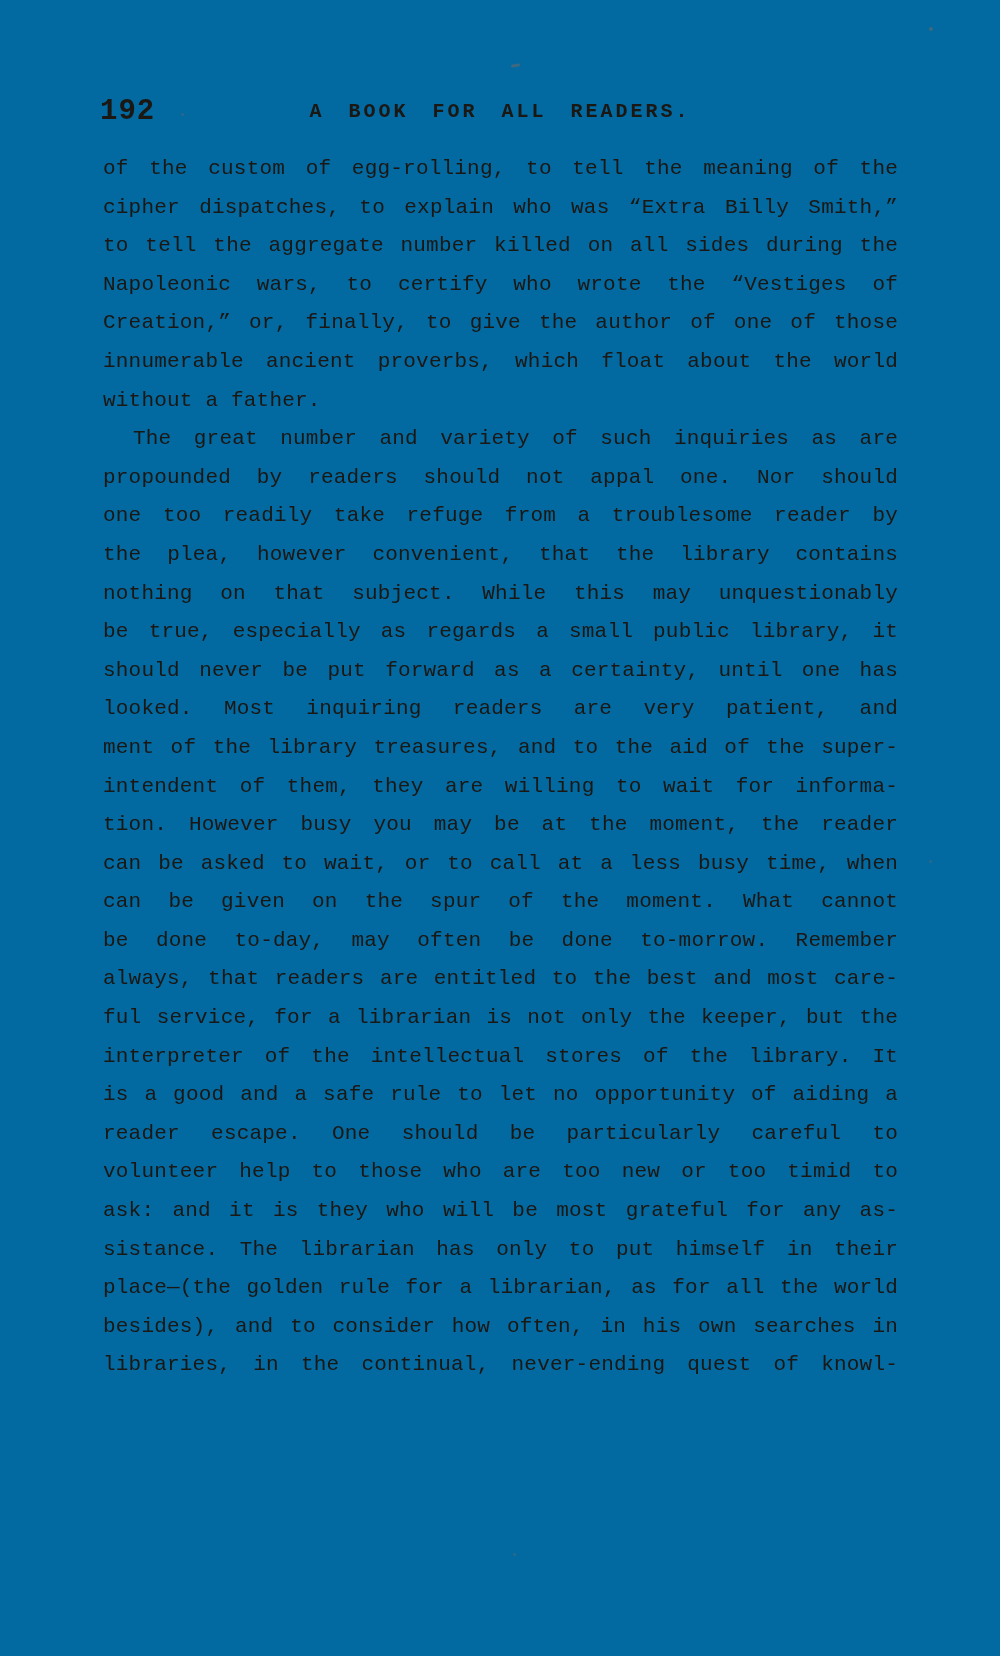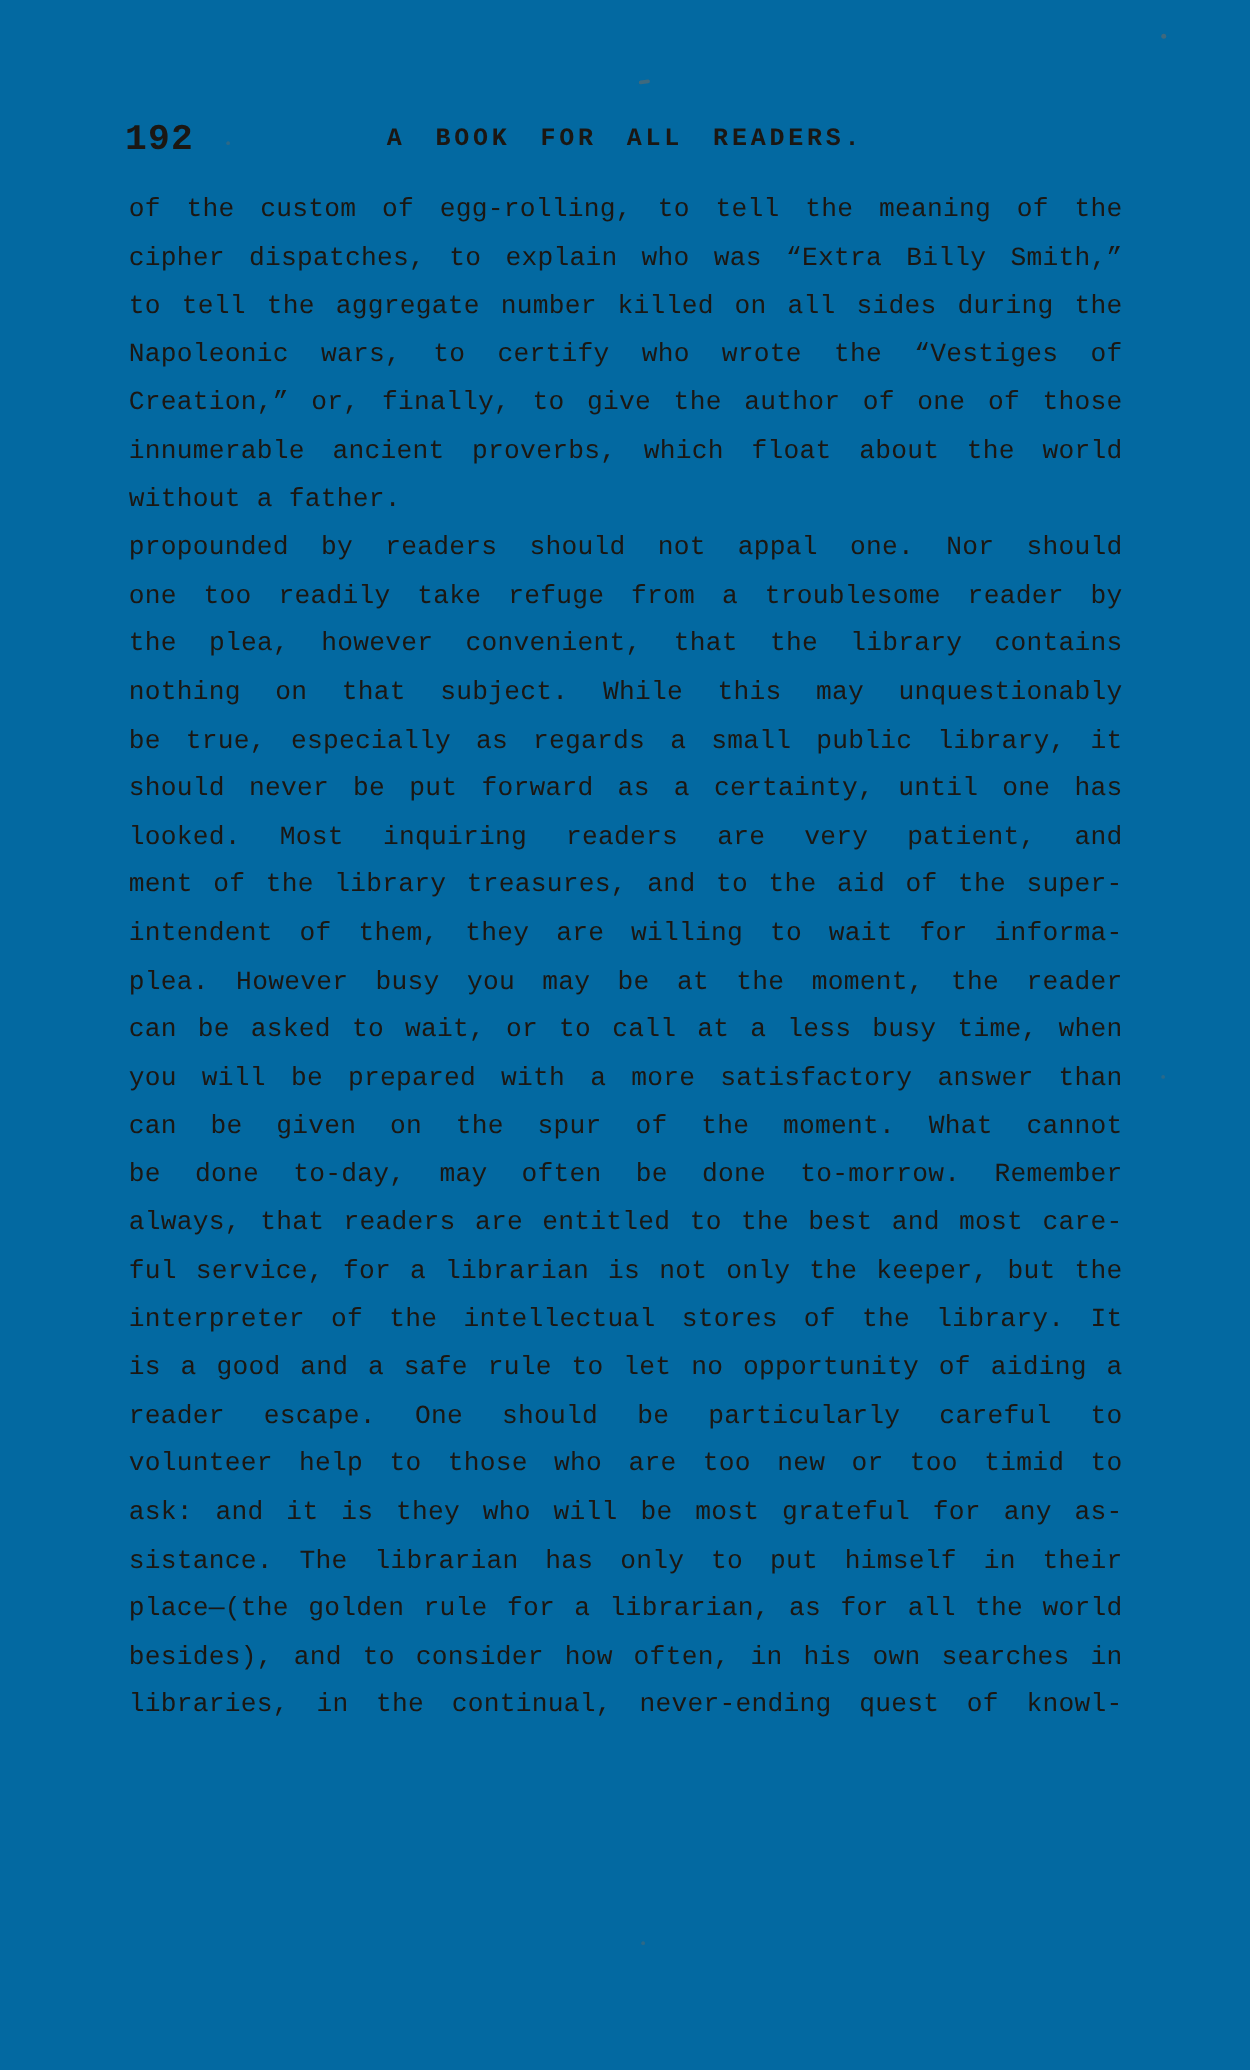--- a/index.html
+++ b/index.html
@@ -127,32 +127,32 @@
       <div class="paragraph">
         <div class="line">of the custom of egg-rolling, to tell the meaning of the</div>
         <div class="line">cipher dispatches, to explain who was “Extra Billy Smith,”</div>
         <div class="line">to tell the aggregate number killed on all sides during the</div>
         <div class="line">Napoleonic wars, to certify who wrote the “Vestiges of</div>
         <div class="line">Creation,” or, finally, to give the author of one of those</div>
         <div class="line">innumerable ancient proverbs, which float about the world</div>
         <div class="line last">without a father.</div>
       </div>
       <div class="paragraph">
+        <div class="line first-indent">The great number and variety of such inquiries as are</div>
         <div class="line">propounded by readers should not appal one. Nor should</div>
         <div class="line">one too readily take refuge from a troublesome reader by</div>
         <div class="line">the plea, however convenient, that the library contains</div>
         <div class="line">nothing on that subject. While this may unquestionably</div>
         <div class="line">be true, especially as regards a small public library, it</div>
         <div class="line">should never be put forward as a certainty, until one has</div>
         <div class="line">looked. Most inquiring readers are very patient, and</div>
         <div class="line">ment of the library treasures, and to the aid of the super-</div>
         <div class="line">intendent of them, they are willing to wait for informa-</div>
-        <div class="line">plea. However busy you may be at the moment, the reader</div>
+        <div class="line">tion. However busy you may be at the moment, the reader</div>
         <div class="line">can be asked to wait, or to call at a less busy time, when</div>
-        <div class="line">you will be prepared with a more satisfactory answer than</div>
         <div class="line">can be given on the spur of the moment. What cannot</div>
         <div class="line">be done to-day, may often be done to-morrow. Remember</div>
         <div class="line">always, that readers are entitled to the best and most care-</div>
         <div class="line">ful service, for a librarian is not only the keeper, but the</div>
         <div class="line">interpreter of the intellectual stores of the library. It</div>
         <div class="line">is a good and a safe rule to let no opportunity of aiding a</div>
         <div class="line">reader escape. One should be particularly careful to</div>
         <div class="line">volunteer help to those who are too new or too timid to</div>
         <div class="line">ask: and it is they who will be most grateful for any as-</div>
         <div class="line">sistance. The librarian has only to put himself in their</div>

